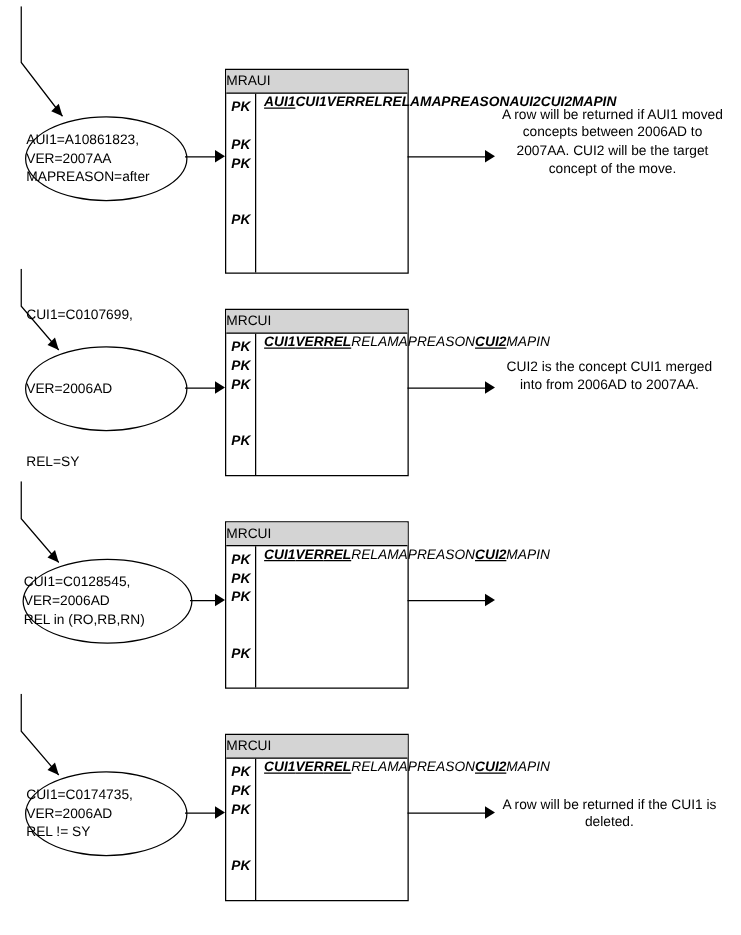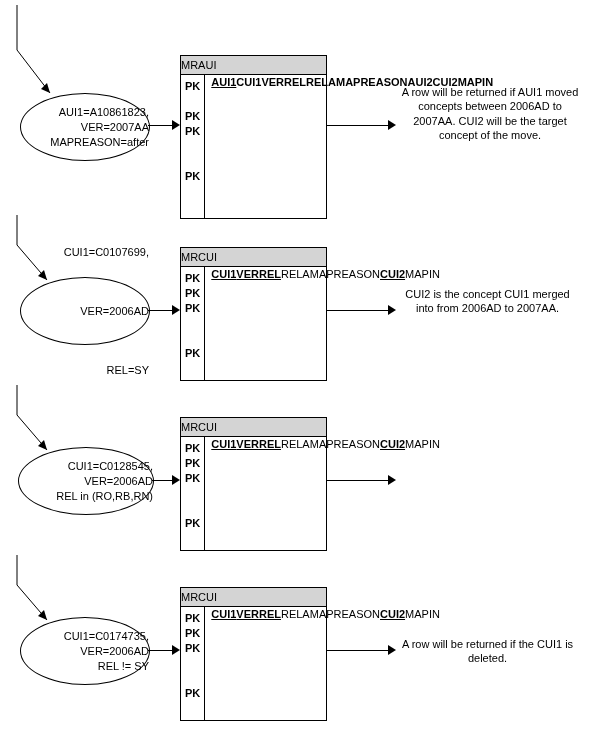--- a/index.html
+++ b/index.html
@@ -16,21 +16,21 @@
     position: absolute;
     left: 0;
     width: 593px;
   }
   .ellipse {
     position: absolute;
     border: 1px solid #000;
     border-radius: 50%;
     display: flex;
     flex-direction: column;
-    align-items: flex-end;
+    align-items: flex-start;
     justify-content: center;
     text-align: center;
     line-height: 1.25;
     font-size: 11px;
   }
   .lead-arrow {
     position: absolute;
   }
   .h-arrow {
     position: absolute;
@@ -52,20 +52,21 @@
   .tbl-title {
     background: #d4d4d4;
     border-bottom: 1px solid #000;
     text-align: left;
     font-size: 11px;
     padding: 3px 0;
     font-weight: normal;
   }
   .tbl-body {
     display: flex;
+    font-style: italic;
   }
   .tbl-pkcol {
     border-right: 1px solid #000;
     width: 28px;
     padding: 4px 4px;
     display: flex;
     flex-direction: column;
   }
   .tbl-fieldcol {
     padding: 0 6px;

